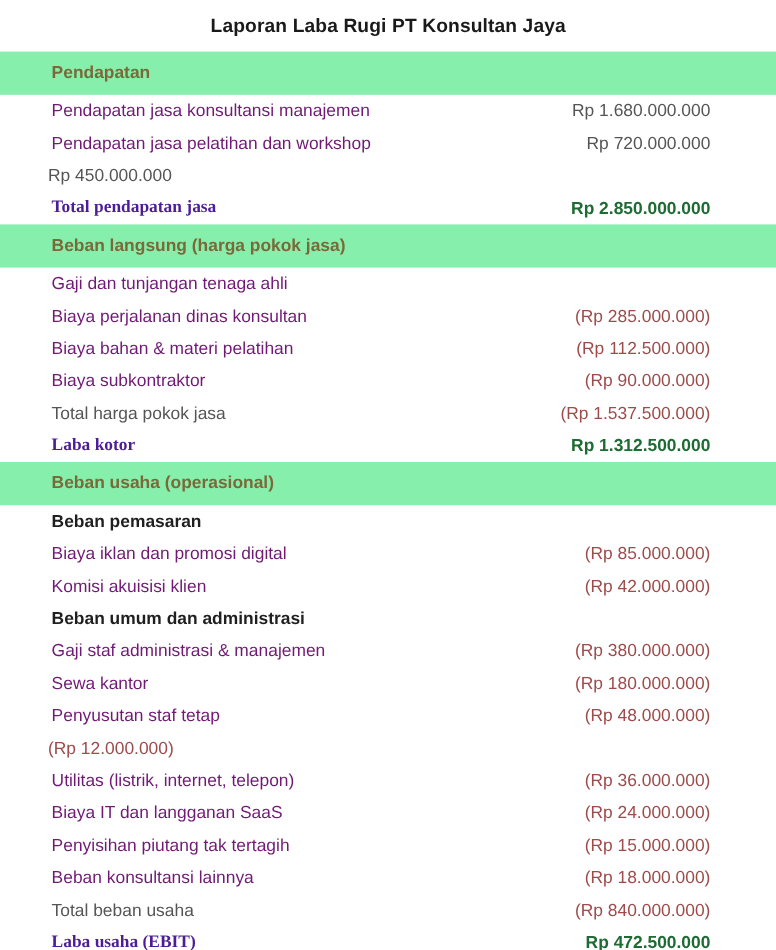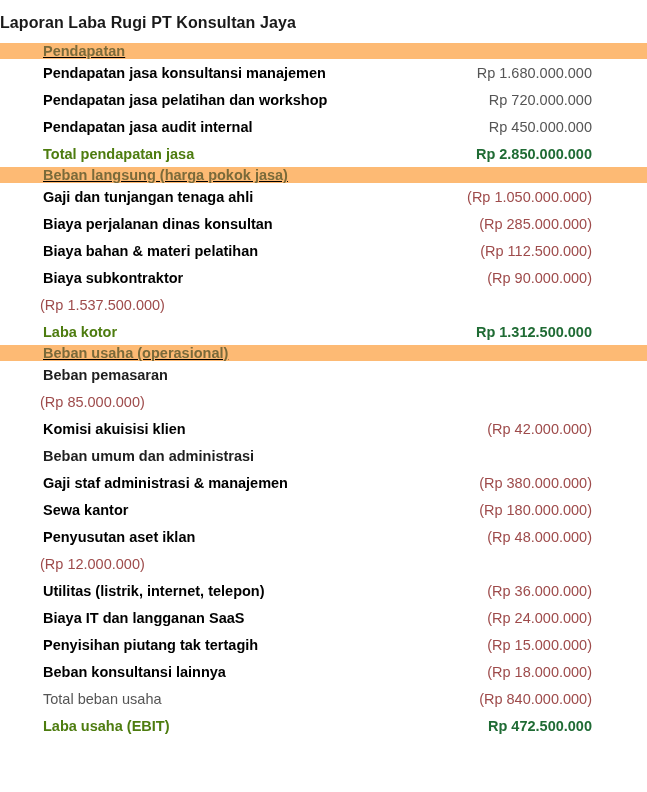--- a/index.html
+++ b/index.html
@@ -12,60 +12,59 @@
     height: 792px;
     font-family: "Liberation Sans", sans-serif;
     -webkit-font-smoothing: antialiased;
   }
   .report {
     width: 647px;
     box-sizing: border-box;
     padding: 0;
   }
   .report-title {
+    text-align: center;
     font-size: 16px;
     font-weight: bold;
     color: #1a1a1a;
     padding: 14px 0 11px 0;
     letter-spacing: 0.1px;
   }
   .rows {
     width: 100%;
   }
   .row {
     display: flex;
     align-items: center;
     height: 27px;
     box-sizing: border-box;
     padding: 0 55px 0 28px;
   }
   .row .label {
     flex: 1 1 auto;
     font-size: 14.5px;
-    color: #000000;
+    color: #701a75;
     white-space: nowrap;
     overflow: hidden;
     text-overflow: ellipsis;
     padding-left: 15px;
-    font-weight: bold;
   }
   .row .value {
     flex: 0 0 auto;
     font-size: 14.5px;
     color: #555555;
     text-align: left;
     white-space: nowrap;
     padding-left: 12px;
   }
 
   
   .row.section {
-    background: #fdba74;
-    height: 16px;
-    text-decoration: underline;
+    background: #86efac;
+    height: 36px;
   }
   .row.section .label {
     font-weight: bold;
     color: #7a6a3a;
     font-size: 14.5px;
   }
   .row.section .value {
     color: #7a6a3a;
   }
 
@@ -81,22 +80,23 @@
   }
 
   
   .row.subtotal .label {
     color: #555555;
     font-weight: normal;
   }
 
   
   .row.total .label {
-    color: #4d7c0f;
-    font-weight: bold;
+    color: #4c1d95;
+    font-weight: bold;
+    font-family: Liberation Serif, serif;
   }
   .row.total .value {
     font-weight: bold;
   }
   .row .value.positive-total {
     color: #1f6b34;
     font-weight: bold;
   }
 </style>
 </head>
@@ -113,83 +113,83 @@
       </div>
       <div class="row item">
         <span class="label">Pendapatan jasa konsultansi manajemen</span>
         <span class="value">Rp 1.680.000.000</span>
       </div>
       <div class="row item">
         <span class="label">Pendapatan jasa pelatihan dan workshop</span>
         <span class="value">Rp 720.000.000</span>
       </div>
       <div class="row item">
-        <span class="label">Pendapatan jasa audit internal</span>
         <span class="value">Rp 450.000.000</span>
       </div>
       <div class="row total">
         <span class="label">Total pendapatan jasa</span>
         <span class="value positive-total">Rp 2.850.000.000</span>
       </div>
       <div class="row section">
         <span class="label">Beban langsung (harga pokok jasa)</span>
         <span class="value"></span>
       </div>
       <div class="row item">
         <span class="label">Gaji dan tunjangan tenaga ahli</span>
-        <span class="value negative">(Rp 1.050.000.000)</span>
       </div>
       <div class="row item">
         <span class="label">Biaya perjalanan dinas konsultan</span>
         <span class="value negative">(Rp 285.000.000)</span>
       </div>
       <div class="row item">
         <span class="label">Biaya bahan &amp; materi pelatihan</span>
         <span class="value negative">(Rp 112.500.000)</span>
       </div>
       <div class="row item">
         <span class="label">Biaya subkontraktor</span>
         <span class="value negative">(Rp 90.000.000)</span>
       </div>
       <div class="row subtotal">
+        <span class="label">Total harga pokok jasa</span>
         <span class="value negative">(Rp 1.537.500.000)</span>
       </div>
       <div class="row total">
         <span class="label">Laba kotor</span>
         <span class="value positive-total">Rp 1.312.500.000</span>
       </div>
       <div class="row section">
         <span class="label">Beban usaha (operasional)</span>
         <span class="value"></span>
       </div>
       <div class="row subgroup">
         <span class="label">Beban pemasaran</span>
         <span class="value"></span>
       </div>
       <div class="row item">
+        <span class="label">Biaya iklan dan promosi digital</span>
         <span class="value negative">(Rp 85.000.000)</span>
       </div>
       <div class="row item">
         <span class="label">Komisi akuisisi klien</span>
         <span class="value negative">(Rp 42.000.000)</span>
       </div>
       <div class="row subgroup">
         <span class="label">Beban umum dan administrasi</span>
         <span class="value"></span>
       </div>
       <div class="row item">
         <span class="label">Gaji staf administrasi &amp; manajemen</span>
         <span class="value negative">(Rp 380.000.000)</span>
       </div>
       <div class="row item">
         <span class="label">Sewa kantor</span>
         <span class="value negative">(Rp 180.000.000)</span>
       </div>
       <div class="row item">
-        <span class="label">Penyusutan aset iklan</span>
+        <span class="label">Penyusutan staf tetap</span>
         <span class="value negative">(Rp 48.000.000)</span>
       </div>
       <div class="row item">
         <span class="value negative">(Rp 12.000.000)</span>
       </div>
       <div class="row item">
         <span class="label">Utilitas (listrik, internet, telepon)</span>
         <span class="value negative">(Rp 36.000.000)</span>
       </div>
       <div class="row item">

